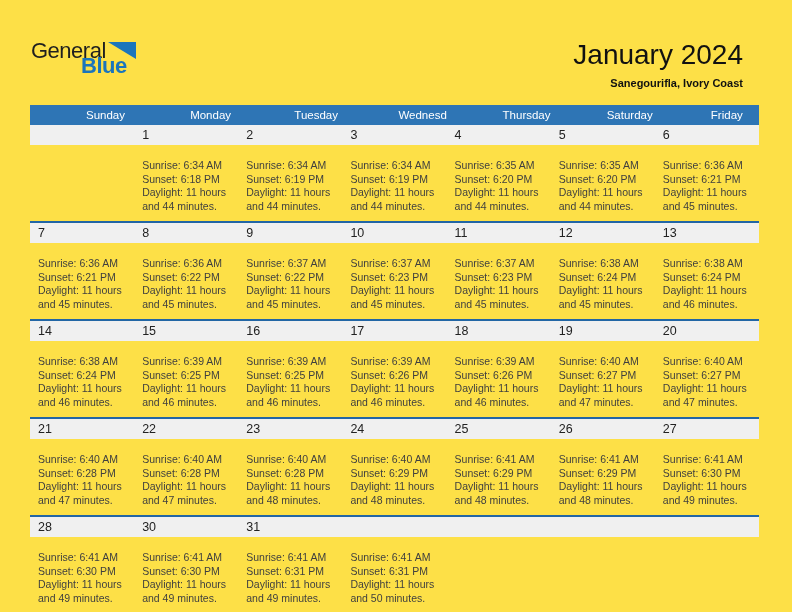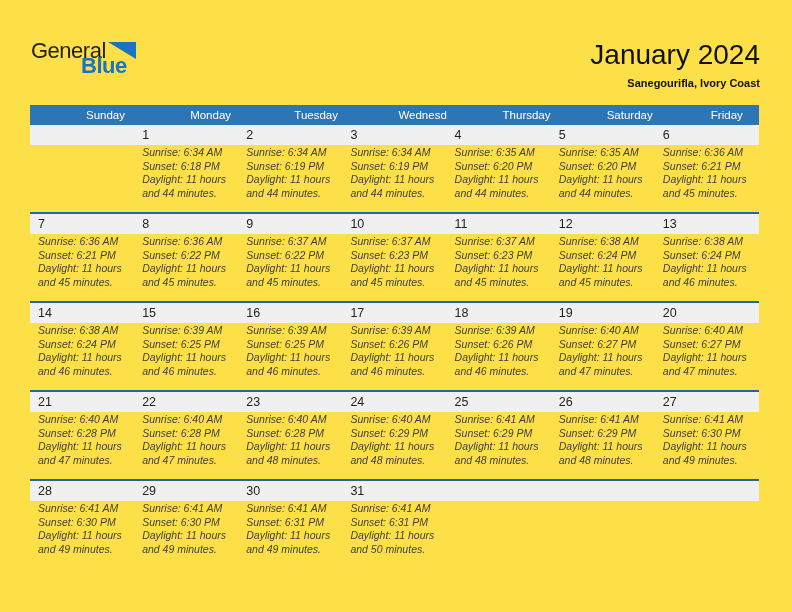--- a/index.html
+++ b/index.html
@@ -19,21 +19,21 @@
     font-size: 22px; font-weight: 400; color: #1f1f1f; letter-spacing: -0.5px;
     line-height: 22px;
   }
   .logo-triangle { margin-left: 2px; margin-top: 2px; }
   .logo-blue {
     display: block; margin-left: 50px; margin-top: -7px;
     font-size: 22px; font-weight: 700; letter-spacing: -0.5px;
     color: var(--logo-blue, #1b75bc); line-height: 22px;
   }
   
-  .title-block { position: absolute; right: 32px; top: 40px; text-align: right; }
+  .title-block { position: absolute; right: 49px; top: 40px; text-align: right; }
   .page-title { font-size: 28px; font-weight: 400; color: #111111; line-height: 30px; }
   .page-subtitle { margin-top: 7px; font-size: 11px; font-weight: 700; color: #111111; }
   
   .calendar { position: absolute; left: 30px; top: 105px; width: 729px; }
   .day-header-row {
     display: grid; grid-template-columns: repeat(7, 1fr);
     background: var(--header-bg, #2e75b5); height: 20px;
   }
   .day-header {
     color: #ffffff; font-size: 11.5px; line-height: 20px; padding-left: 8px;
@@ -42,21 +42,21 @@
   .week-row { width: 100%; }
   .week-row.with-line { border-top: 2px solid var(--week-line, #2266a5); }
   .num-band {
     display: grid; grid-template-columns: repeat(7, 1fr);
     background: var(--band-bg, #f0f0f0); height: 20px;
   }
   .num-cell {
     font-size: 12.5px; color: #222222; line-height: 20px; padding-left: 8px;
   }
   .details-row { display: grid; grid-template-columns: repeat(7, 1fr); min-height: 67px; }
-  .detail-cell { padding: 1px 2px 8px 8px; font-style: italic; }
+  .detail-cell { padding: 14px 2px 8px 8px; }
   .info-line {
     font-size: 10.5px; line-height: 13.5px; color: #3f3f3f;
   }
 </style>
 </head>
 <body>
 
 <div class="page">
 
   <div class="logo">
@@ -269,21 +269,20 @@
             <div class="detail-cell">
               <div class="info-line">Sunrise: 6:41 AM</div>
               <div class="info-line">Sunset: 6:30 PM</div>
               <div class="info-line">Daylight: 11 hours and 49 minutes.</div>
             </div>
           </div>
         </div>
         <div class="week-row with-line">
           <div class="num-band">
             <div class="num-cell">28</div>
-            <div class="num-cell">29</div>
             <div class="num-cell">30</div>
             <div class="num-cell">31</div>
             <div class="num-cell"></div>
             <div class="num-cell"></div>
             <div class="num-cell"></div>
           </div>
           <div class="details-row">
             <div class="detail-cell">
               <div class="info-line">Sunrise: 6:41 AM</div>
               <div class="info-line">Sunset: 6:30 PM</div>

